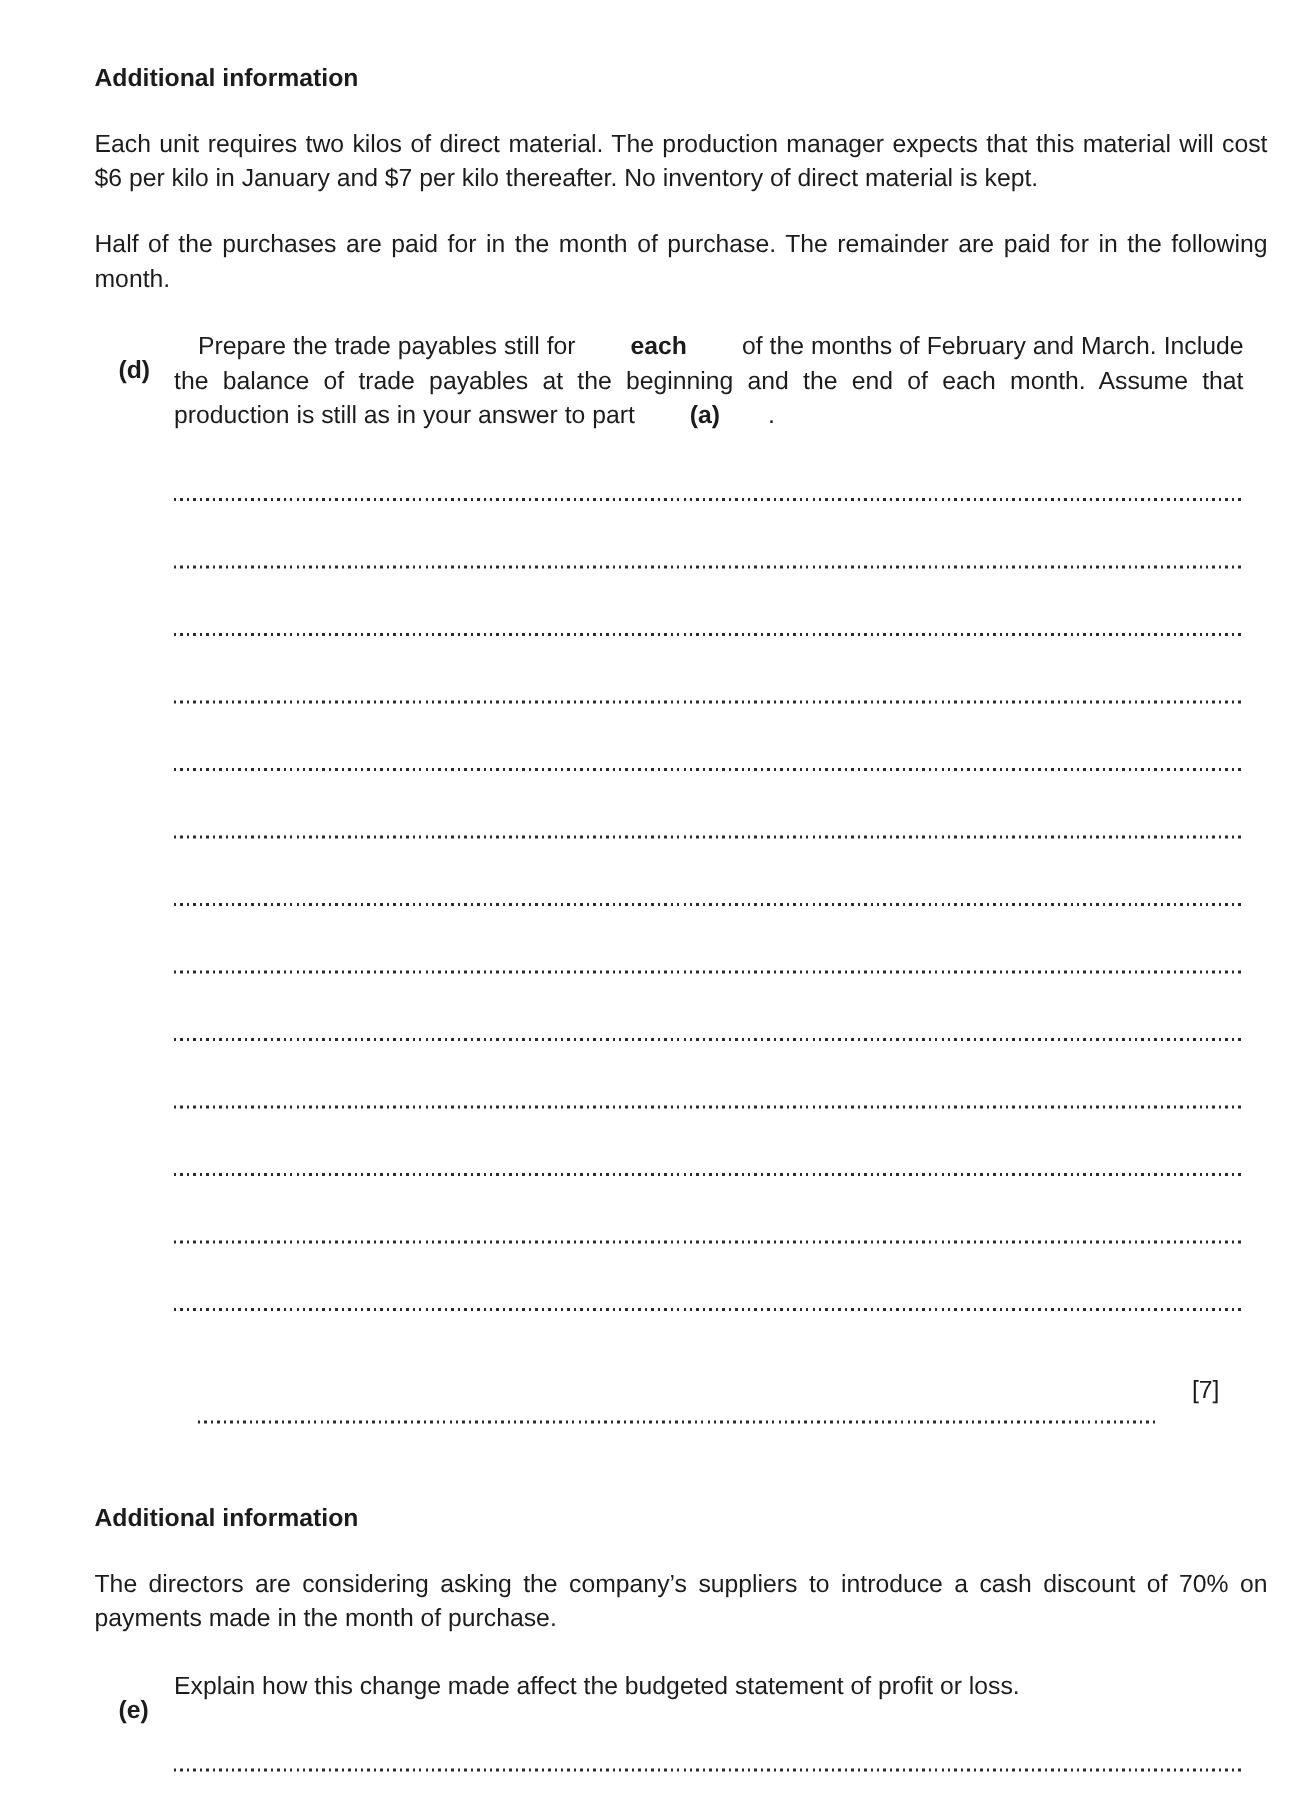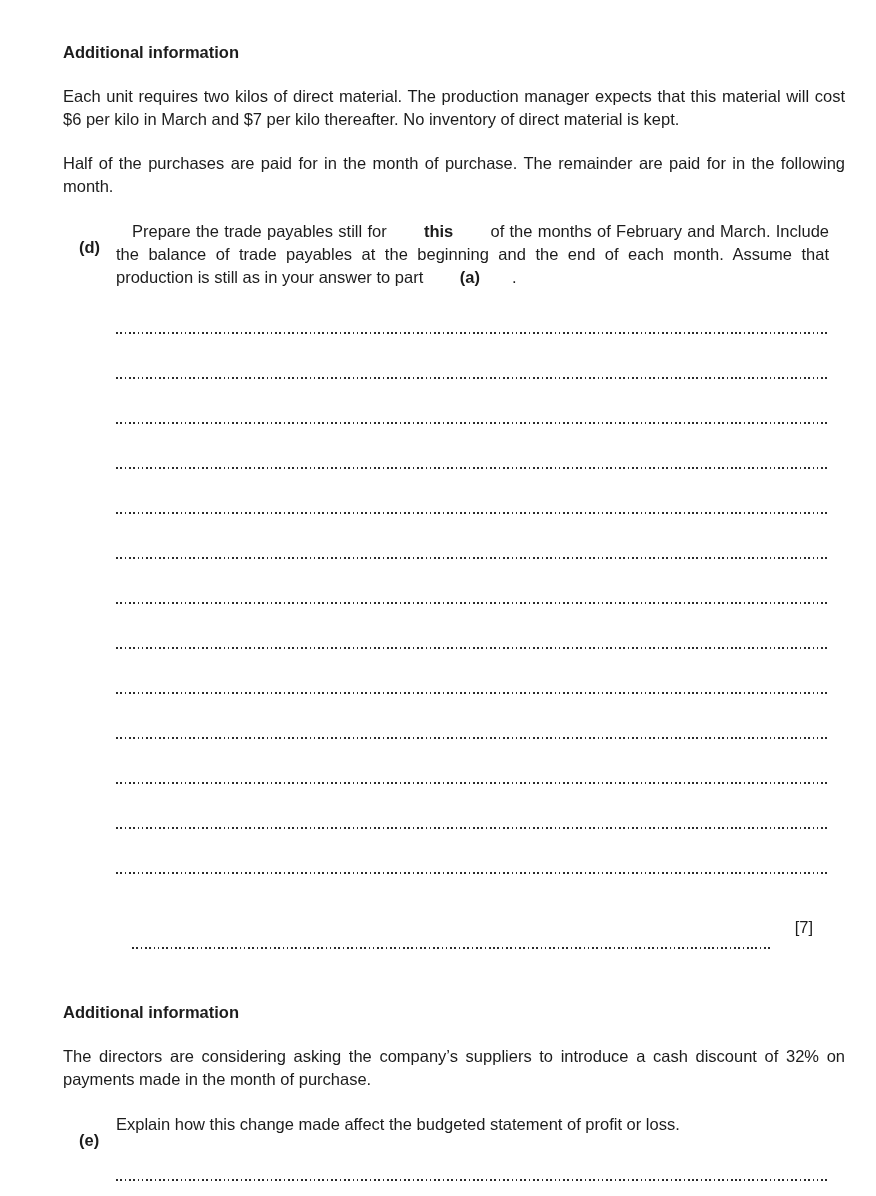--- a/index.html
+++ b/index.html
@@ -71,27 +71,27 @@
   }
   .section-gap {
     margin-top: 49px;
   }
 </style>
 </head>
 <body>
 
 <div class="heading">Additional information</div>
 
-<p class="body-text">Each unit requires two kilos of direct material. The production manager expects that this material will cost $6 per kilo in March and $7 per kilo thereafter. No inventory of direct material is kept.</p>
+<p class="body-text">Each unit requires two kilos of direct material. The production manager expects that this material will cost $6 per kilo in January and $7 per kilo thereafter. No inventory of direct material is kept.</p>
 
 <p class="body-text">Half of the purchases are paid for in the month of purchase. The remainder are paid for in the following month.</p>
 
 <div class="question">
   <span class="q-label">(d)</span>
-  <p class="q-text"><span>Prepare the trade payables still for </span><b>this</b><span> of the months of February and March. Include the balance of trade payables at the beginning and the end of each month. Assume that production is still as in your answer to part </span><b>(a)</b><span>.</span></p>
+  <p class="q-text"><span>Prepare the trade payables still for </span><b>each</b><span> of the months of February and March. Include the balance of trade payables at the beginning and the end of each month. Assume that production is still as in your answer to part </span><b>(a)</b><span>.</span></p>
 </div>
 
 <div class="answer-block">
   <div class="answer-line"></div>
     <div class="answer-line"></div>
     <div class="answer-line"></div>
     <div class="answer-line"></div>
     <div class="answer-line"></div>
     <div class="answer-line"></div>
     <div class="answer-line"></div>
@@ -102,21 +102,21 @@
     <div class="answer-line"></div>
     <div class="answer-line"></div>
   <div class="answer-line-marks">
     <span class="dots"></span>
     <span class="marks">[7]</span>
   </div>
 </div>
 
 <div class="heading section-gap">Additional information</div>
 
-<p class="body-text">The directors are considering asking the company’s suppliers to introduce a cash discount of 32% on payments made in the month of purchase.</p>
+<p class="body-text">The directors are considering asking the company’s suppliers to introduce a cash discount of 70% on payments made in the month of purchase.</p>
 
 <div class="question">
   <span class="q-label">(e)</span>
   <p class="q-text">Explain how this change made affect the budgeted statement of profit or loss.</p>
 </div>
 
 <div class="answer-block">
   <div class="answer-line"></div>
     <div class="answer-line"></div>
     <div class="answer-line"></div>

